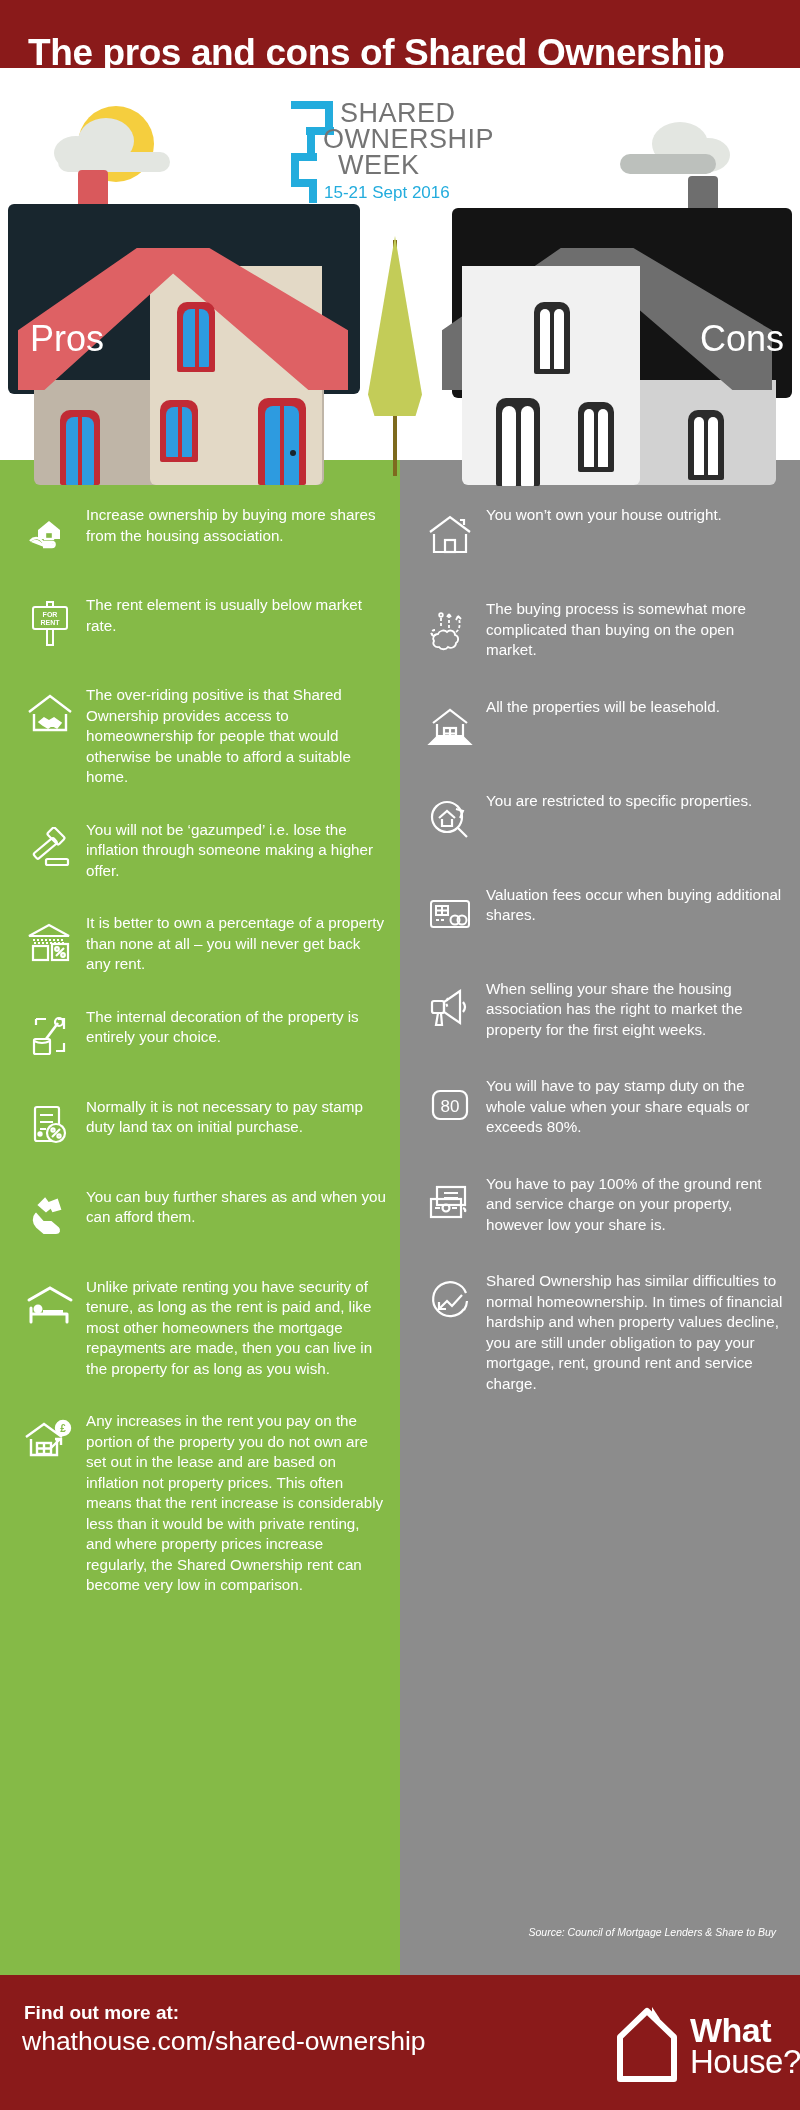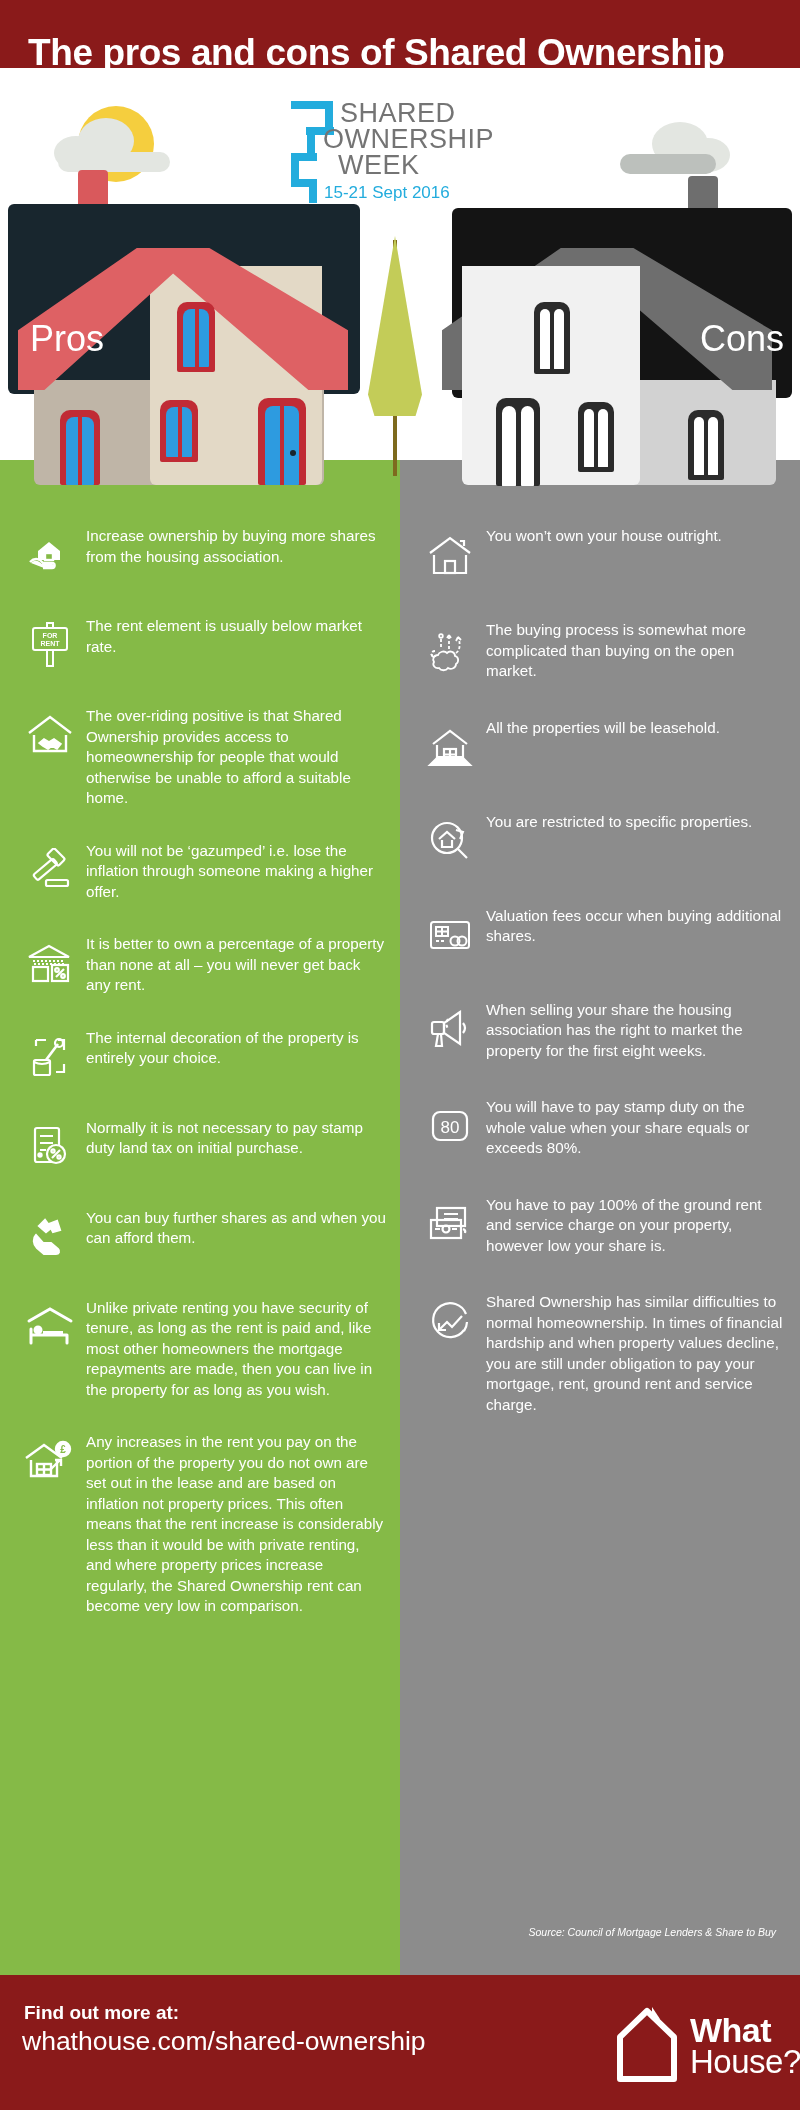--- a/index.html
+++ b/index.html
@@ -145,21 +145,21 @@
     position: absolute; left: 368px; top: 156px;
     width: 54px; height: 180px;
     background: #C3CC58;
     clip-path: polygon(50% 0%, 100% 88%, 88% 100%, 12% 100%, 0% 88%);
   }
   .tree-trunk { position:absolute; left: 393px; top: 160px; width: 4px; height: 236px; background:#7E6A1E; }
 
   
   .col {
     position: absolute;
-    top: 524px;
+    top: 503px;
     width: 400px;
   }
   .col-pros { left: 0; }
   .col-cons { left: 400px; }
 
   .item {
     position: relative;
     display: flex;
     align-items: flex-start;
     padding: 0 14px 0 18px;

